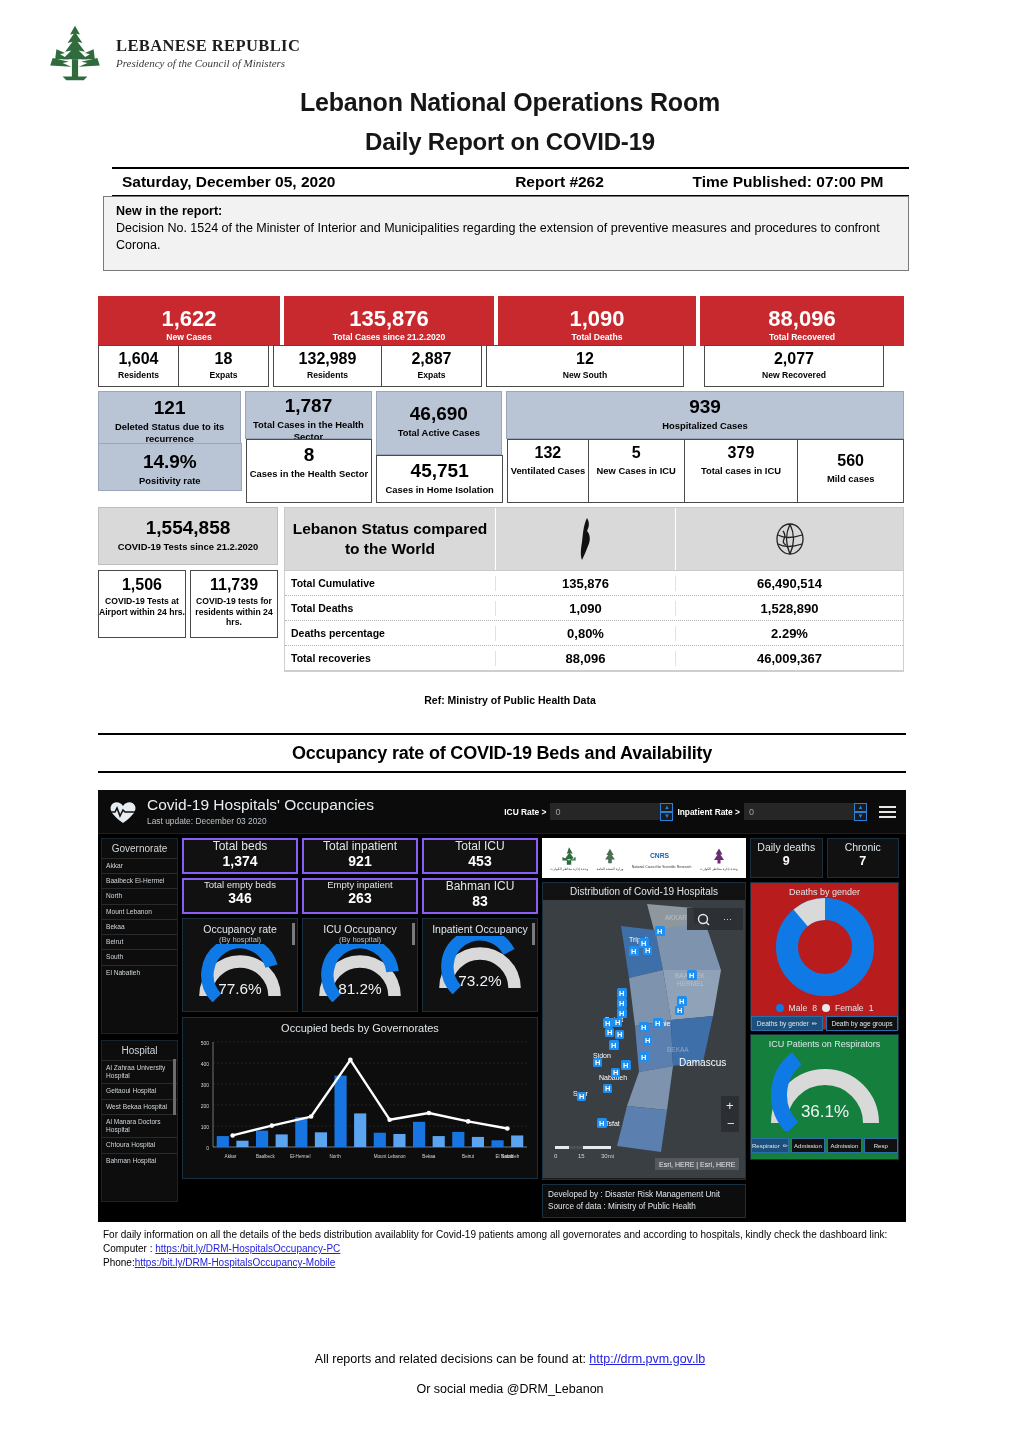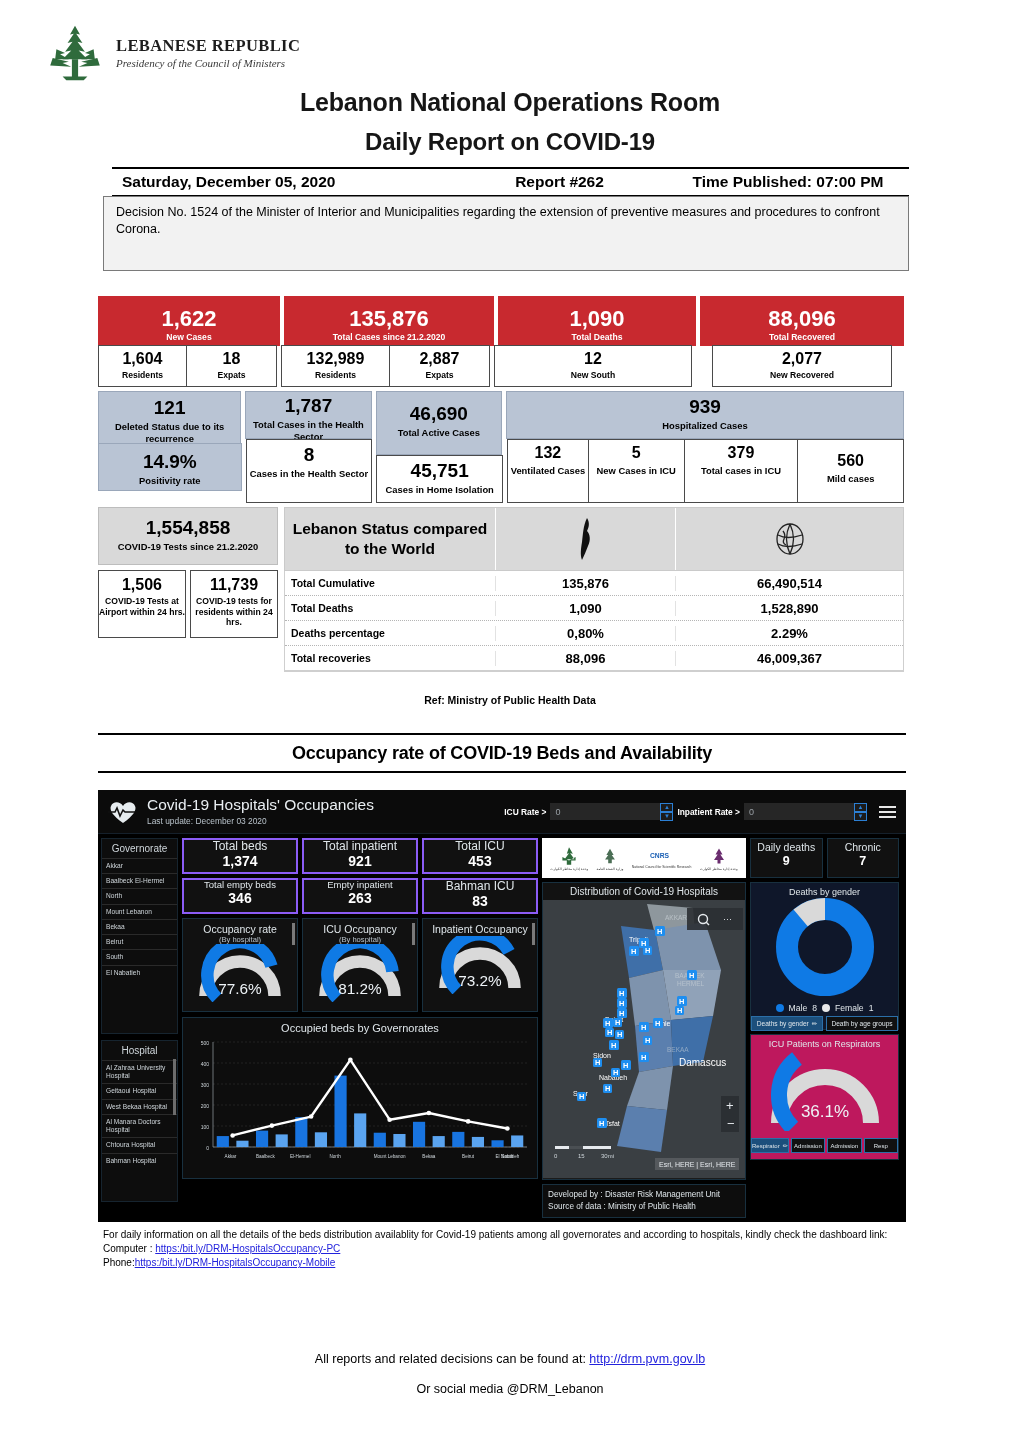--- a/index.html
+++ b/index.html
@@ -47,21 +47,21 @@
   .lbl2{font-size:9.4px;font-weight:bold;line-height:1.3;margin-top:3px;}
 
   .r1 .cell{height:50px;padding-top:10px;}
   .r1 .c-new{width:182px;}
   .r1 .c-tot{width:210px;margin-left:4px;}
   .r1 .c-dth{width:198px;margin-left:4px;}
   .r1 .c-rec{width:204px;margin-left:4px;}
 
   .r2{margin-top:-1px;}
   .r2 .cell{height:42px;padding-top:5px;}
-  .r2 .a{width:89px;}.r2 .b{width:91px;margin-left:-1px;}
+  .r2 .a{width:81px;}.r2 .b{width:91px;margin-left:-1px;}
   .r2 .c{width:109px;margin-left:4px;}.r2 .d{width:101px;margin-left:-1px;}
   .r2 .e{width:198px;margin-left:4px;}
   .r2 .f{width:180px;margin-left:20px;}
 
   .r3{margin-top:4px;}
   .r3 .g1{width:144px;height:64px;padding-top:6px;}
   .r3 .g2{width:127px;height:48px;margin-left:4px;padding-top:4px;}
   .r3 .g3{width:127px;height:64px;margin-left:4px;padding-top:12px;}
   .r3 .g4{width:400px;height:48px;margin-left:4px;padding-top:5px;}
 
@@ -147,28 +147,28 @@
   .logos .cap{font-size:3.4px;color:#333;margin-top:1px;text-align:center;}
   .mapbox{margin-top:4px;height:298px;background:#1b1b1b;border:1px solid #18303f;box-sizing:border-box;position:relative;overflow:hidden;}
   .mapbox .mt{color:#dfe6ea;font-size:10px;text-align:center;padding:3px 0;background:#121212;}
   .credits{margin-top:4px;height:34px;background:#0d0d0d;border:1px solid #18303f;box-sizing:border-box;color:#dfe6ea;font-size:8.2px;padding:4px 5px;line-height:1.45;}
 
   .col-right{width:154px;padding:4px 3px 0 2px;box-sizing:border-box;}
   .rkpis{display:flex;gap:4px;}
   .rkpi{flex:1;height:40px;background:#111;border:1px solid #18303f;box-sizing:border-box;text-align:center;padding-top:3px;}
   .rkpi .k1{color:#dfe6ea;font-size:10.5px;line-height:1.1;}
   .rkpi .k2{color:#fff;font-size:12.5px;font-weight:bold;}
-  .donutbox{margin-top:4px;height:148px;background:#0f172a;border:1px solid #18303f;box-sizing:border-box;text-align:center;padding-top:4px;}
+  .donutbox{margin-top:4px;height:148px;background:#b91c1c;border:1px solid #18303f;box-sizing:border-box;text-align:center;padding-top:4px;}
   .donutbox .dt{color:#dfe6ea;font-size:9px;}
   .legend{display:flex;align-items:center;justify-content:center;gap:5px;margin-top:2px;color:#e2e8ec;font-size:8.6px;}
   .dot{width:8px;height:8px;border-radius:50%;display:inline-block;}
   .tabs{display:flex;gap:3px;margin-top:3px;}
   .tab{flex:1;height:15px;background:#111;border:1px solid #2b6fa8;color:#dfe6ea;font-size:6.6px;display:flex;align-items:center;justify-content:center;gap:3px;box-sizing:border-box;}
   .tab.active{background:#1c4f7c;}
-  .respbox{margin-top:4px;height:126px;background:#be185d;border:1px solid #18303f;box-sizing:border-box;text-align:center;padding-top:4px;}
+  .respbox{margin-top:4px;height:126px;background:#15803d;border:1px solid #18303f;box-sizing:border-box;text-align:center;padding-top:4px;}
   .respbox .dt{color:#dfe6ea;font-size:9px;}
   .tabs4{display:flex;gap:2px;margin-top:3px;}
   .tabs4 .tab{font-size:6px;}
 
   
   .foot{position:absolute;left:103px;top:1228px;width:830px;font-size:10px;line-height:1.42;}
   .foot a,.lnk{color:#2222dd;text-decoration:underline;}
   .foot2{position:absolute;left:0;right:0;top:1352px;text-align:center;font-size:12.5px;}
   .foot3{position:absolute;left:0;right:0;top:1382px;text-align:center;font-size:12.5px;}
 </style>
@@ -198,20 +198,21 @@
   <div class="title1">Lebanon National Operations Room</div>
   <div class="title2">Daily Report on COVID-19</div>
 
   <div class="daterow">
     <div class="c1">Saturday, December 05, 2020</div>
     <div class="c2">Report #262</div>
     <div class="c3">Time Published: 07:00 PM</div>
   </div>
 
   <div class="newbox">
+    <div class="hd">New in the report:</div>
     <div class="bd">Decision No. 1524 of the Minister of Interior and Municipalities regarding the extension of preventive measures and procedures to confront Corona.</div>
   </div>
 
   <div class="stats">
 
     <div class="srow r1">
       <div class="cell red c-new">
         <div class="big">1,622</div>
         <div class="lbl">New Cases</div>
       </div>

